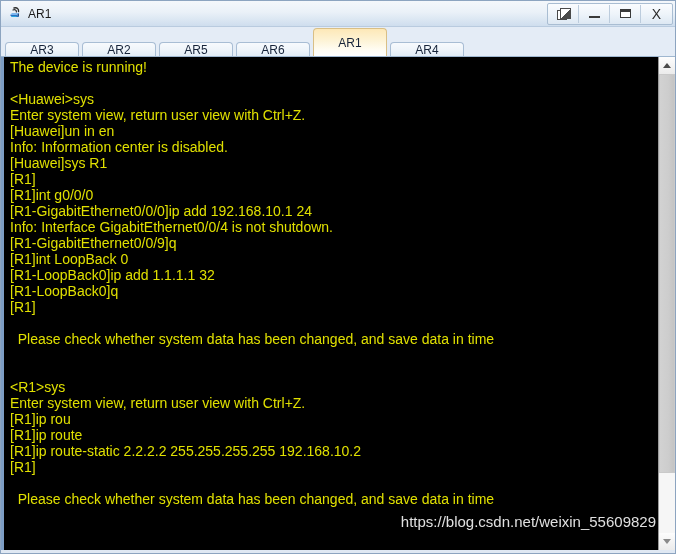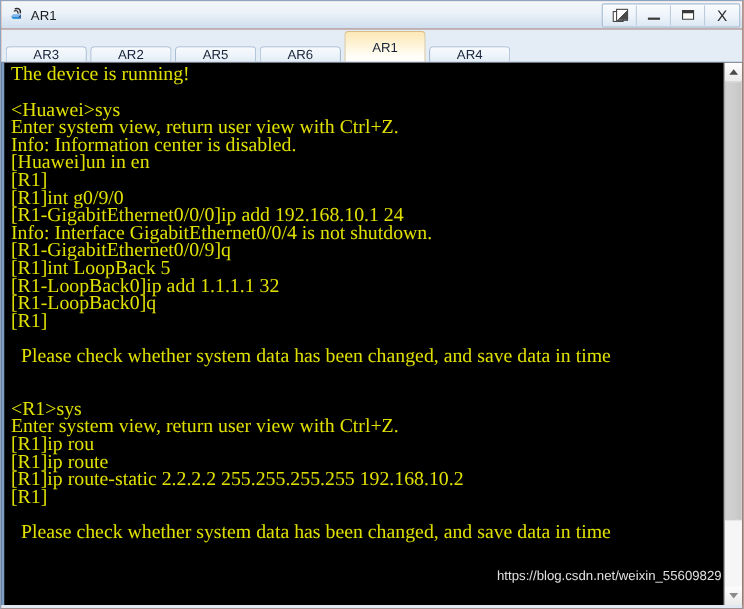--- a/index.html
+++ b/index.html
@@ -155,37 +155,37 @@
   .console {
     flex: 1 1 auto;
     background: #000000;
     position: relative;
     overflow: hidden;
     padding: 2px 0 0 6px;
     box-sizing: border-box;
   }
   .line {
     color: #e0e000;
-    font-family: Liberation Serif, serif;
-    font-size: 18px;
+    font-family: Liberation Sans, sans-serif;
+    font-size: 14px;
     line-height: 16px;
     height: 16px;
     white-space: pre;
     letter-spacing: 0px;
   }
   .line.blank { color: transparent; }
 
   
   .watermark {
     position: absolute;
     right: 2px;
     bottom: 20px;
     color: #f3f3f3;
     opacity: 0.92;
-    font-size: 12px;
+    font-size: 15px;
     font-family: "Liberation Sans", sans-serif;
     white-space: nowrap;
     pointer-events: none;
   }
 
   
   .scrollbar {
     flex: 0 0 17px;
     width: 17px;
     background: #f2f2f2;
@@ -291,28 +291,29 @@
     <div class="tabstrip-filler"></div>
   </div>
 
   <div class="console-wrap">
     <div class="console" id="console" style="color: rgb(224, 224, 0); background: rgb(0, 0, 0);">
 
       <div class="line">The device is running!</div>
         <div class="line blank"> </div>
         <div class="line">&lt;Huawei&gt;sys</div>
         <div class="line">Enter system view, return user view with Ctrl+Z.</div>
+        <div class="line">[Huawei]un in en</div>
         <div class="line">Info: Information center is disabled.</div>
-        <div class="line">[Huawei]un in en</div>
+        <div class="line">[Huawei]sys R1</div>
         <div class="line">[R1]</div>
-        <div class="line">[R1]int g0/9/0</div>
+        <div class="line">[R1]int g0/0/0</div>
         <div class="line">[R1-GigabitEthernet0/0/0]ip add 192.168.10.1 24</div>
         <div class="line">Info: Interface GigabitEthernet0/0/4 is not shutdown.</div>
         <div class="line">[R1-GigabitEthernet0/0/9]q</div>
-        <div class="line">[R1]int LoopBack 5</div>
+        <div class="line">[R1]int LoopBack 0</div>
         <div class="line">[R1-LoopBack0]ip add 1.1.1.1 32</div>
         <div class="line">[R1-LoopBack0]q</div>
         <div class="line">[R1]</div>
         <div class="line blank"> </div>
         <div class="line">  Please check whether system data has been changed, and save data in time</div>
         <div class="line blank"> </div>
         <div class="line blank"> </div>
         <div class="line">&lt;R1&gt;sys</div>
         <div class="line">Enter system view, return user view with Ctrl+Z.</div>
         <div class="line">[R1]ip rou</div>

